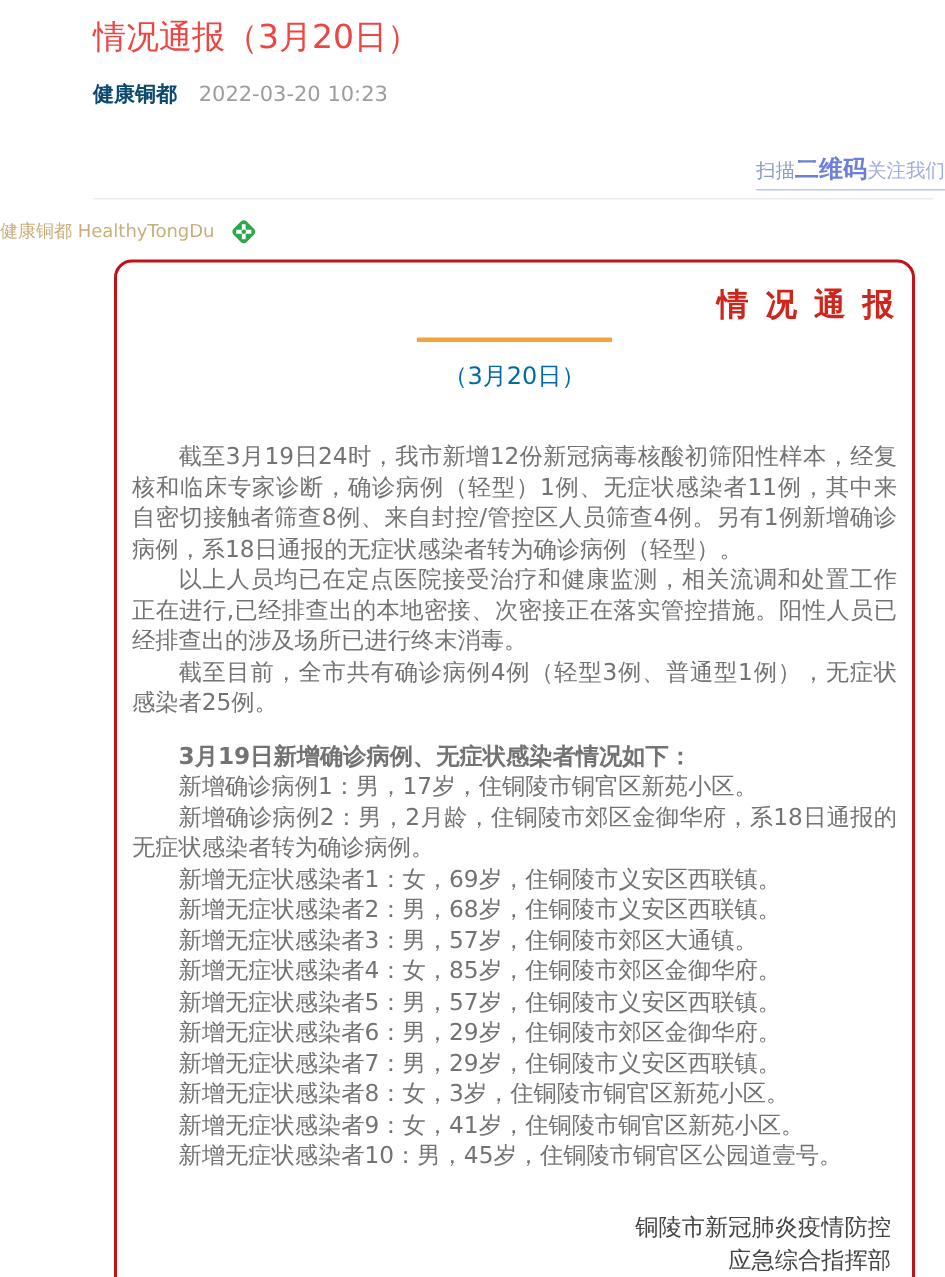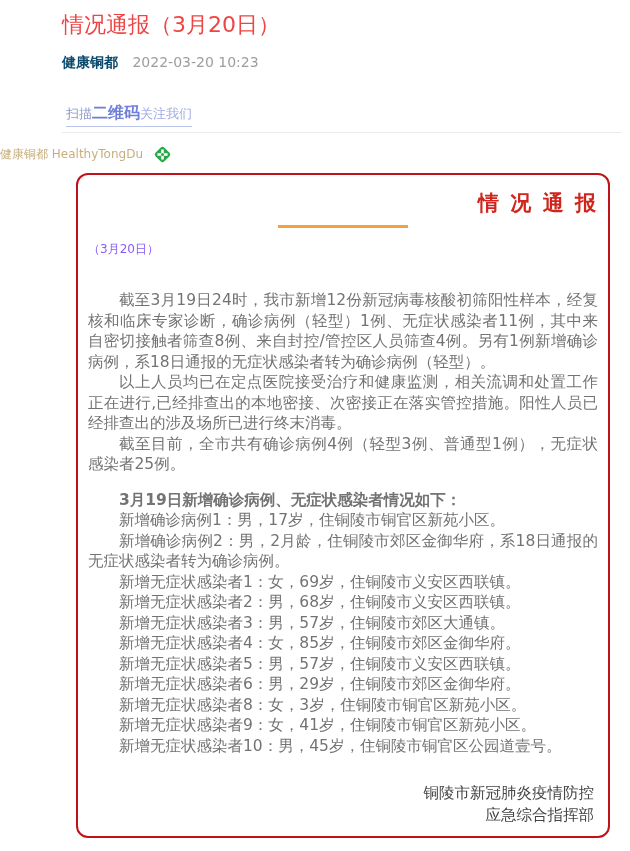--- a/index.html
+++ b/index.html
@@ -12,21 +12,21 @@
   }
   .header-title {
     margin: 10px 8px 0 62px;
     font-size: 22px;
     font-weight: 400;
     color: #ef4444;
   }
   .meta { margin: 14px 0 0 62px; font-size: 14px; }
   .author { color: #0c4a6e; font-weight: 700; margin-right: 10px; cursor: pointer; }
   .time { color: #9d9d9d; }
-  .follow { margin: 31px 0 0 66px; }
+  .follow { margin: 31px 0 0 66px; text-align: right; }
   .follow-link {
     display: inline-block;
     border-bottom: 1px solid #bcc5ee;
     padding-bottom: 2px;
     cursor: pointer;
   }
   .f-pre { font-size: 13px; color: #8e9cc9; }
   .f-hl  { font-size: 16px; font-weight: 700; color: #6e7fd9; }
   .f-suf { font-size: 13px; color: #9fabe4; }
   hr.sep { border: none; border-top: 1px solid #ececec; margin: 5px 8px 0 62px; }
@@ -41,21 +41,21 @@
     padding: 14px 10px 10px;
   }
   .n-title {
     text-align: right;
     font-size: 21px;
     font-weight: 700;
     color: #d0251c;
     letter-spacing: 2px;
   }
   .n-underline { width: 130px; height: 3px; background: #f2a33c; margin: 8px auto 0; }
-  .n-date { text-align: left; font-size: 12px; color: #8b5cf6; margin-top: 13px; }
+  .n-date { text-align: center; font-size: 16px; color: #0369a1; margin-top: 13px; }
   .n-body {
     margin-top: 32px;
     font-size: 15.5px;
     line-height: 20.5px;
     color: #737373;
     text-align: justify;
   }
   .n-body p { margin: 0; text-indent: 2em; }
   .n-body p.heading { font-weight: 700; margin-top: 15px; }
   .signature {
@@ -110,20 +110,21 @@
       <p class="heading">3月19日新增确诊病例、无症状感染者情况如下：</p>
 
       <p>新增确诊病例1：男，17岁，住铜陵市铜官区新苑小区。</p>
       <p>新增确诊病例2：男，2月龄，住铜陵市郊区金御华府，系18日通报的无症状感染者转为确诊病例。</p>
       <p>新增无症状感染者1：女，69岁，住铜陵市义安区西联镇。</p>
       <p>新增无症状感染者2：男，68岁，住铜陵市义安区西联镇。</p>
       <p>新增无症状感染者3：男，57岁，住铜陵市郊区大通镇。</p>
       <p>新增无症状感染者4：女，85岁，住铜陵市郊区金御华府。</p>
       <p>新增无症状感染者5：男，57岁，住铜陵市义安区西联镇。</p>
       <p>新增无症状感染者6：男，29岁，住铜陵市郊区金御华府。</p>
+      <p>新增无症状感染者7：男，29岁，住铜陵市义安区西联镇。</p>
       <p>新增无症状感染者8：女，3岁，住铜陵市铜官区新苑小区。</p>
       <p>新增无症状感染者9：女，41岁，住铜陵市铜官区新苑小区。</p>
       <p>新增无症状感染者10：男，45岁，住铜陵市铜官区公园道壹号。</p>
     </div>
 
     <div class="signature">
       <p>铜陵市新冠肺炎疫情防控</p>
       <p>应急综合指挥部</p>
 
     </div>

